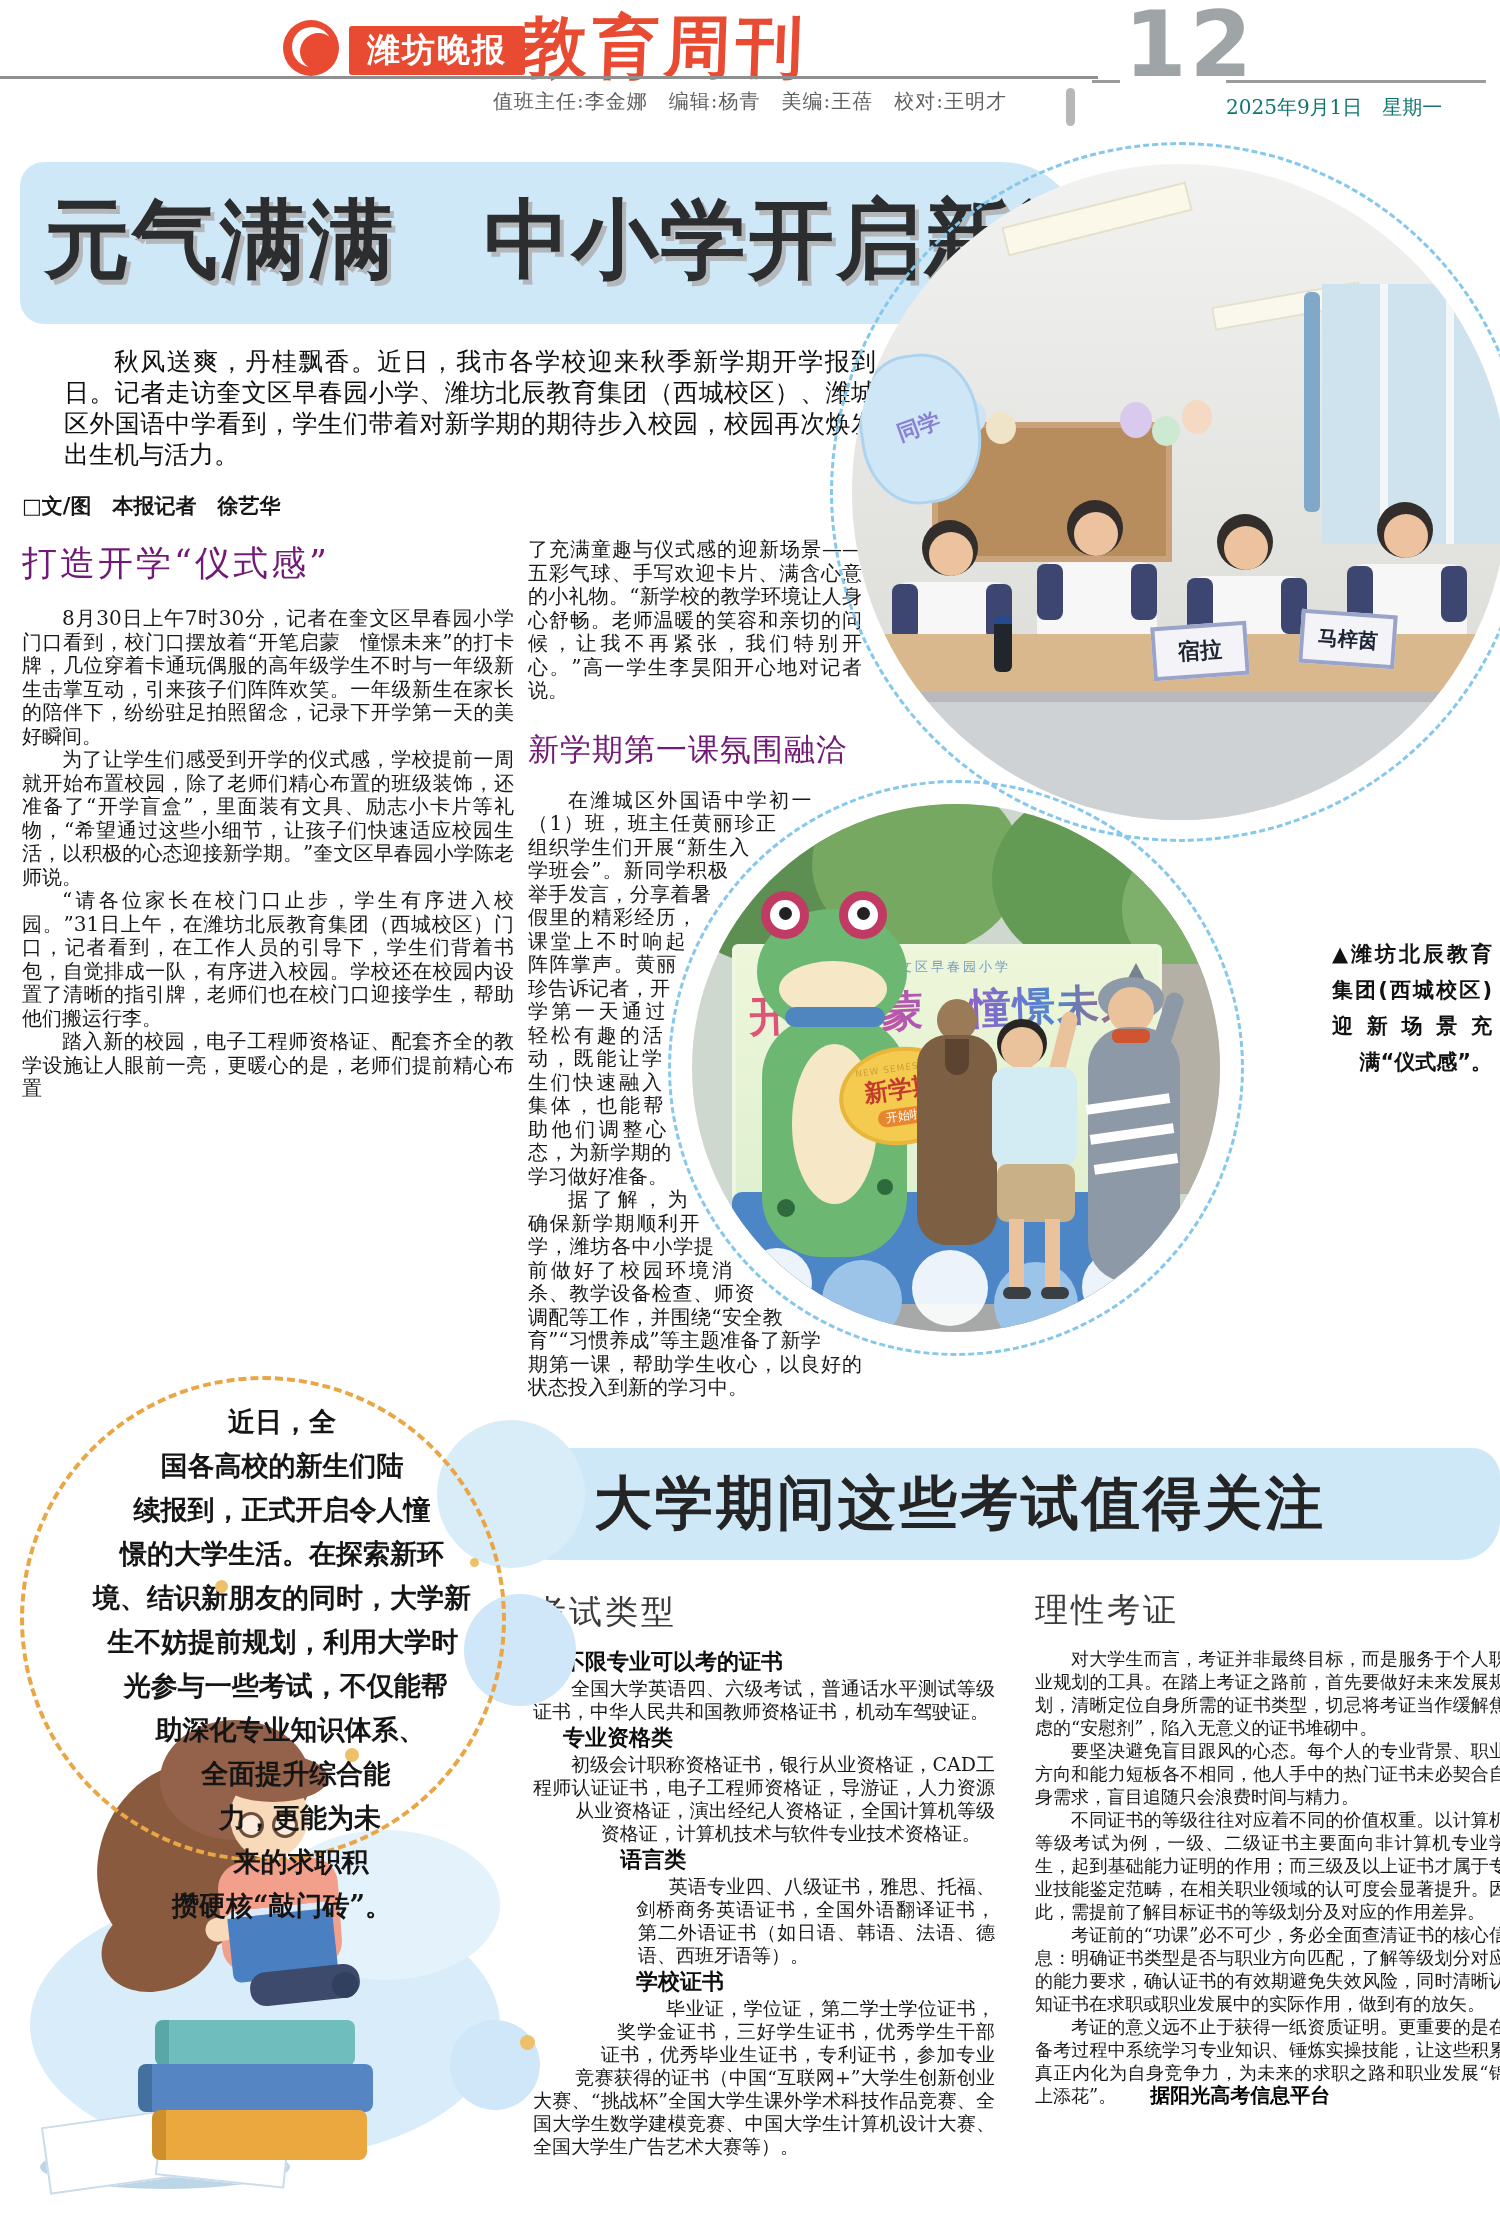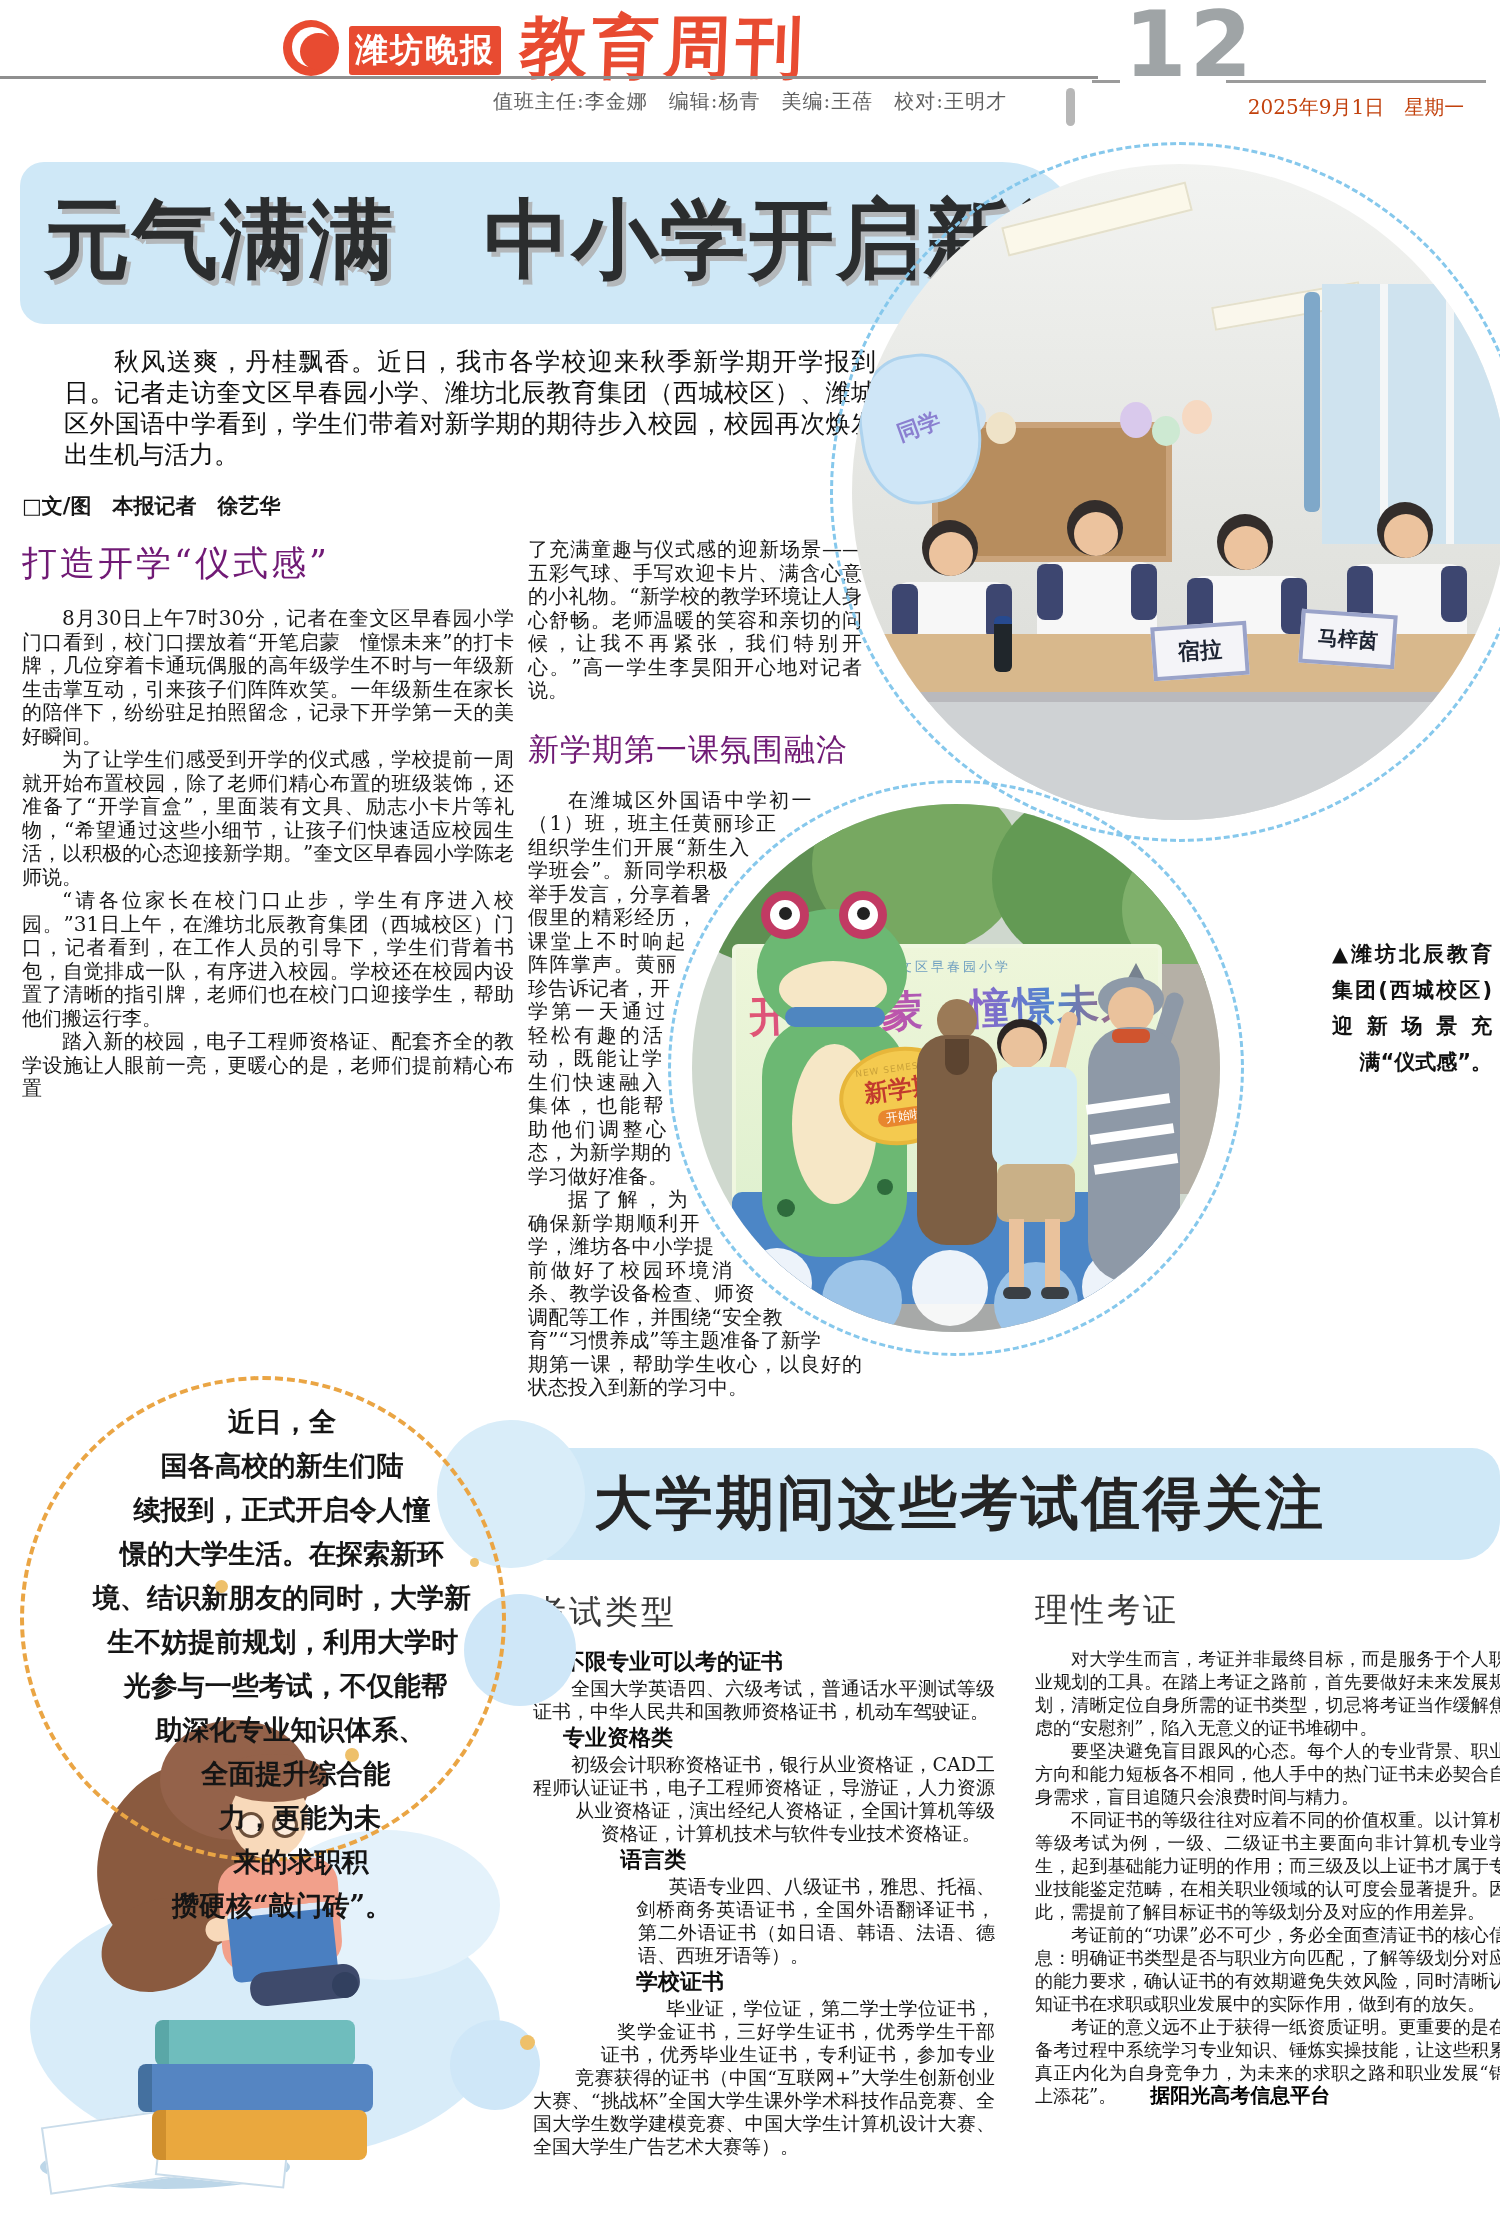--- a/index.html
+++ b/index.html
@@ -8,30 +8,30 @@
         font-family:"DejaVu Serif","Liberation Serif",serif;color:#1d1d1d}
   .abs{position:absolute}
   i.s{position:absolute;display:block}
   .sans{font-family:"DejaVu Sans","Liberation Sans",sans-serif}
 
   
   #logo-ic{left:283px;top:20px;width:56px;height:56px;background:#e84b31;border-radius:50%}
   #logo-ic i.c1{left:9px;top:7px;width:40px;height:40px;background:#fff;border-radius:50%}
   #logo-ic i.c2{left:17px;top:13px;width:37px;height:37px;background:#e84b31;border-radius:50%}
   #brand-box{left:349px;top:26px;background:#e84b31;color:#fff;font-weight:800;font-size:33px;
-             line-height:1.35;padding:2px 6px;border-radius:3px;letter-spacing:2px}
+             line-height:1.35;padding:2px 18px;border-radius:3px;letter-spacing:2px}
   #edition{left:520px;top:2px;color:#e84b31;font-weight:900;font-size:67px;letter-spacing:5px;
            transform:skewX(-2deg)}
   #rule{left:0;top:76px;width:1098px;height:3px;background:#8f8f8f}
   #staff{left:420px;top:88px;width:660px;text-align:center;font-size:20px;color:#5f5f5f;letter-spacing:1px}
   #vbar{left:1066px;top:88px;width:9px;height:38px;background:#b7b7b7;border-radius:5px}
   #pagenum{left:1124px;top:0;font-weight:800;font-size:90px;line-height:1;color:#9fa4a6;letter-spacing:3px}
   #pn-dash{left:1092px;top:80px;width:28px;height:3px;background:#9b9b9b}
   #pn-line{left:1226px;top:80px;width:260px;height:3px;background:#9b9b9b}
-  #dateline{left:1226px;top:94px;width:260px;text-align:center;font-size:20px;color:#c2410c}
+  #dateline{left:1226px;top:94px;width:260px;font-size:20px;color:#0f766e}
 
   
   #panel{left:20px;top:162px;width:1062px;height:162px;background:#cfe8f7;border-radius:24px 80px 80px 24px}
   #headline{left:44px;top:192px;font-weight:900;font-size:86px;line-height:1.1;color:#2b2d2e;
             letter-spacing:2px;text-shadow:4px 5px 0 #b3b7ba;white-space:nowrap}
   #lead{left:64px;top:346px;width:812px;font-weight:500;font-size:25px;line-height:31px;
         text-align:justify;text-indent:2em;color:#101010}
   #byline{left:22px;top:492px;font-weight:600;font-size:21px;color:#161616}
 
   #col1{left:22px;top:540px;width:492px}

